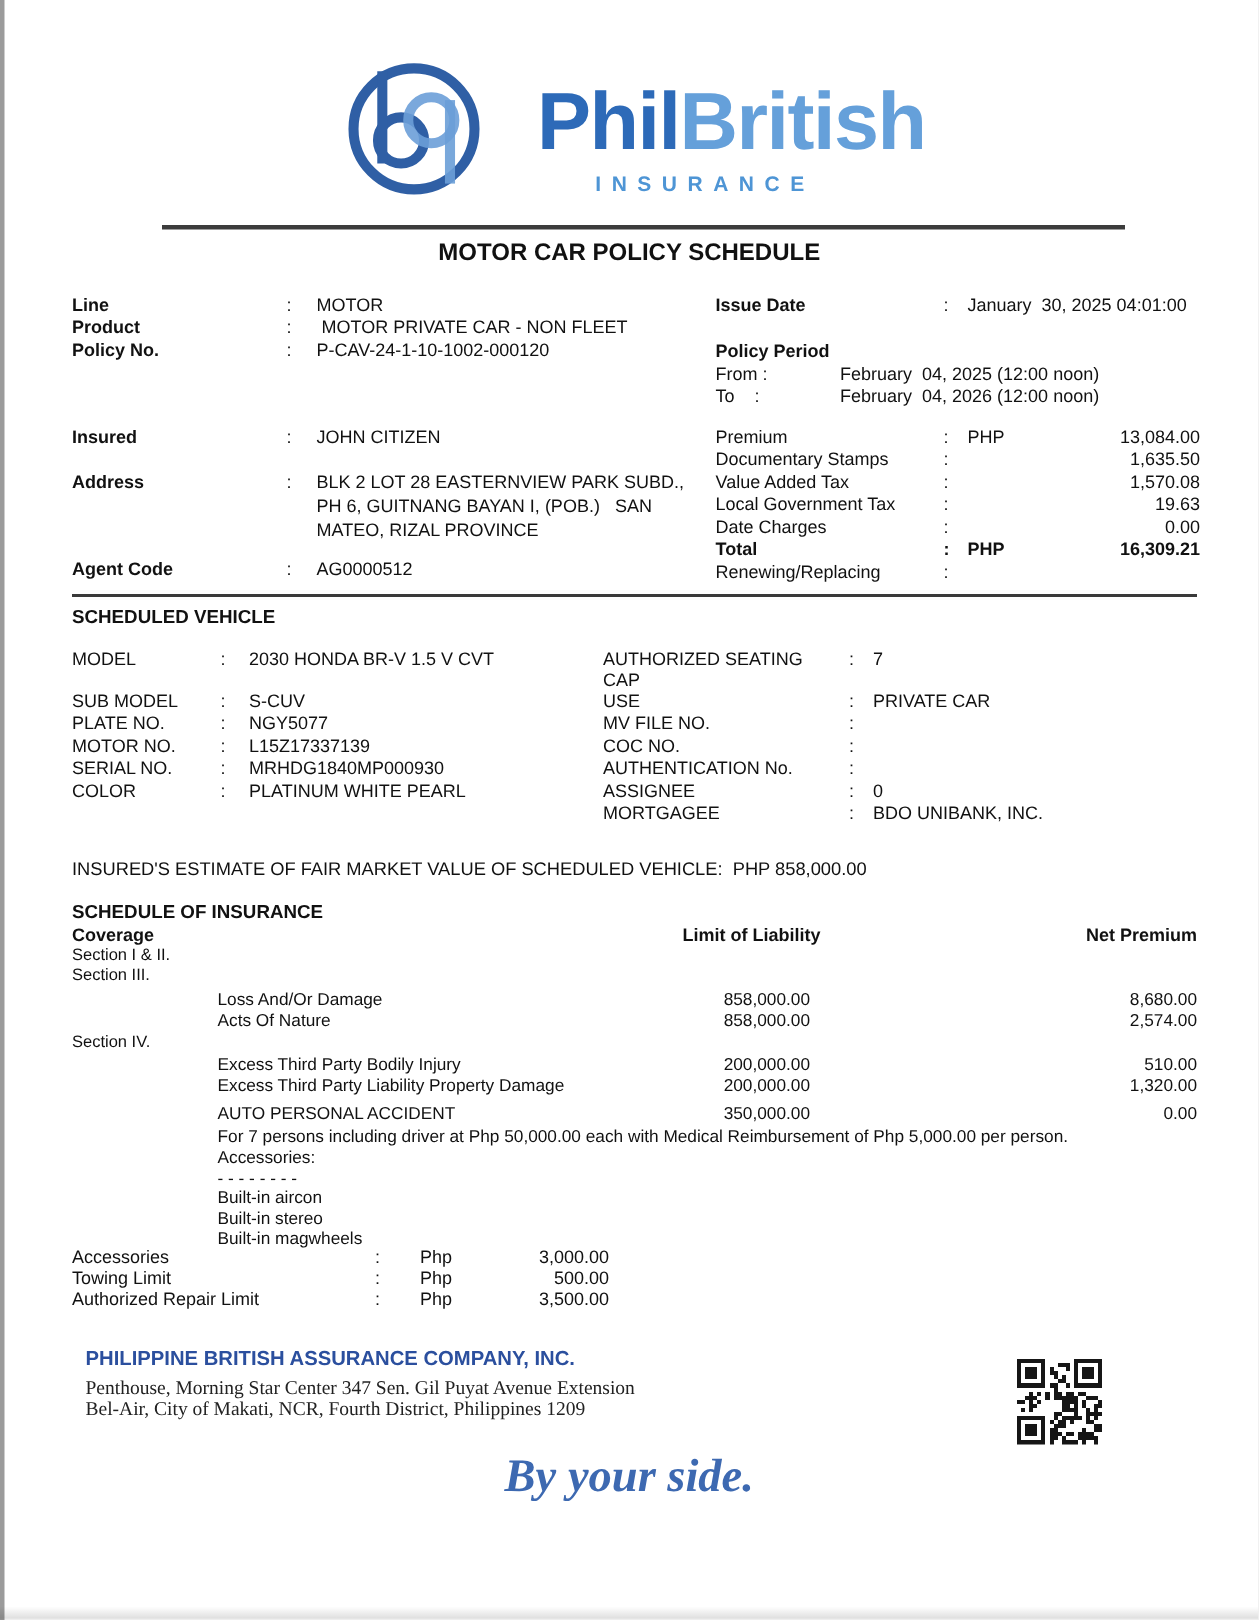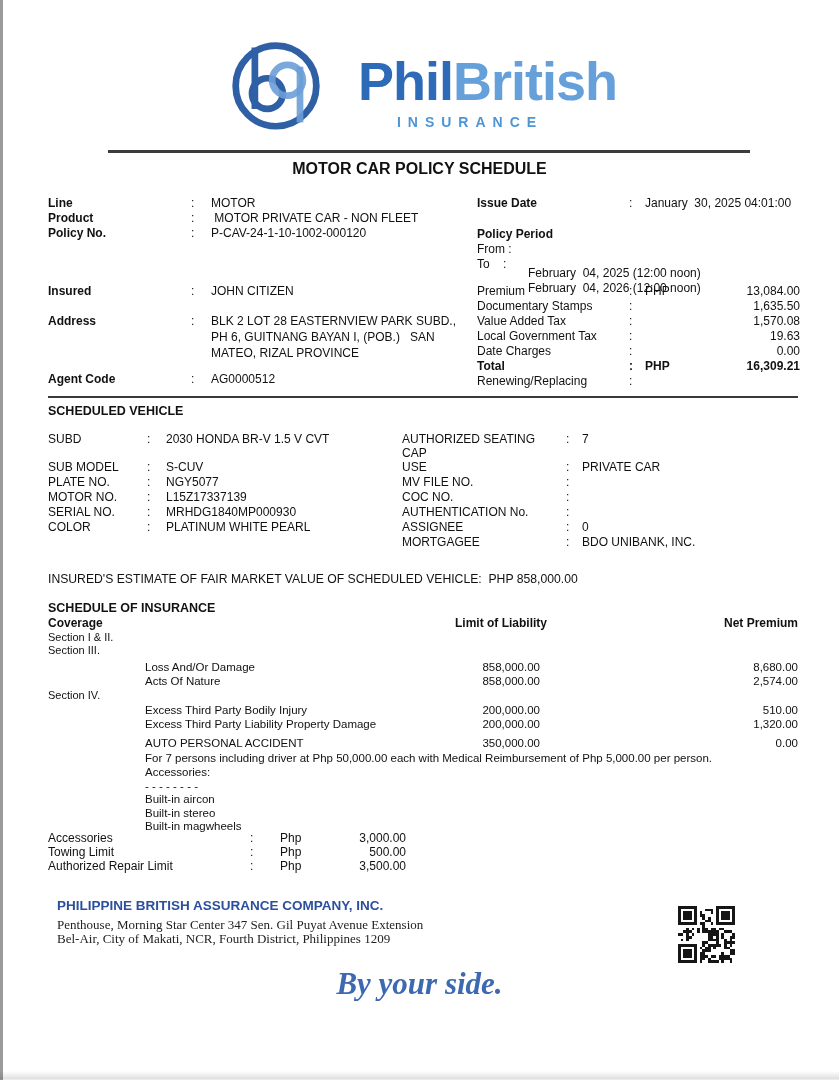--- a/index.html
+++ b/index.html
@@ -18,21 +18,21 @@
   
   .title-rule{left:108px;top:150px;width:642px;height:3px;background:#3c3c3c;}
   .doc-title{left:0;top:160px;width:839px;text-align:center;font-size:16px;font-weight:bold;letter-spacing:0px;}
   
   .row{position:absolute;left:0;top:0;width:839px;height:15px;font-size:12px;line-height:15px;}
   .row span{position:absolute;white-space:pre;}
   .b{font-weight:bold;}
   .c1-lbl{left:48px;}  .c1-col{left:191px;} .c1-val{left:211px;}
   .c2-lbl{left:477px;} .c2-col{left:629px;} .c2-cur{left:645px;}
   .c2-amt{left:640px;width:160px;text-align:right;}
-  .pp-val{left:528px;margin-top:24px;}
+  .pp-val{left:560px;}
   .v1-lbl{left:48px;}  .v1-col{left:147px;} .v1-val{left:166px;}
   .v2-lbl{left:402px;width:158px;white-space:normal !important;line-height:14px;}
   .v2-col{left:566px;} .v2-val{left:582px;}
   .sec-head{font-size:12.5px;font-weight:bold;left:48px;text-align:right;}
   .fmv{left:48px;top:572px;font-size:12.2px;white-space:pre;}
   
   .t-row{position:absolute;left:0;width:824px;height:14px;font-size:11.5px;line-height:14px;padding-left:12px;}
   .t-row span{position:absolute;white-space:pre;}
   .cov-h{left:48px;font-weight:bold;font-size:12px;}
   .lim-h{left:407px;width:140px;text-align:right;font-weight:bold;font-size:12px;}
@@ -166,21 +166,21 @@
     <span class="c2-lbl">Renewing/Replacing</span>
     <span class="c2-col">:</span>
   </div>
 
   <div class="abs rule-thin"></div>
   <div class="row" style="top:404px">
     <span class="sec-head">SCHEDULED VEHICLE</span>
   </div>
 
   <div class="row" style="top:432px">
-    <span class="v1-lbl">SUBD</span>
+    <span class="v1-lbl">MODEL</span>
     <span class="v1-col">:</span>
     <span class="v1-val">2030 HONDA BR-V 1.5 V CVT</span>
     <span class="v2-lbl">AUTHORIZED SEATING CAP</span>
     <span class="v2-col">:</span>
     <span class="v2-val">7</span>
   </div>
   <div class="row" style="top:460px">
     <span class="v1-lbl">SUB MODEL</span>
     <span class="v1-col">:</span>
     <span class="v1-val">S-CUV</span>

